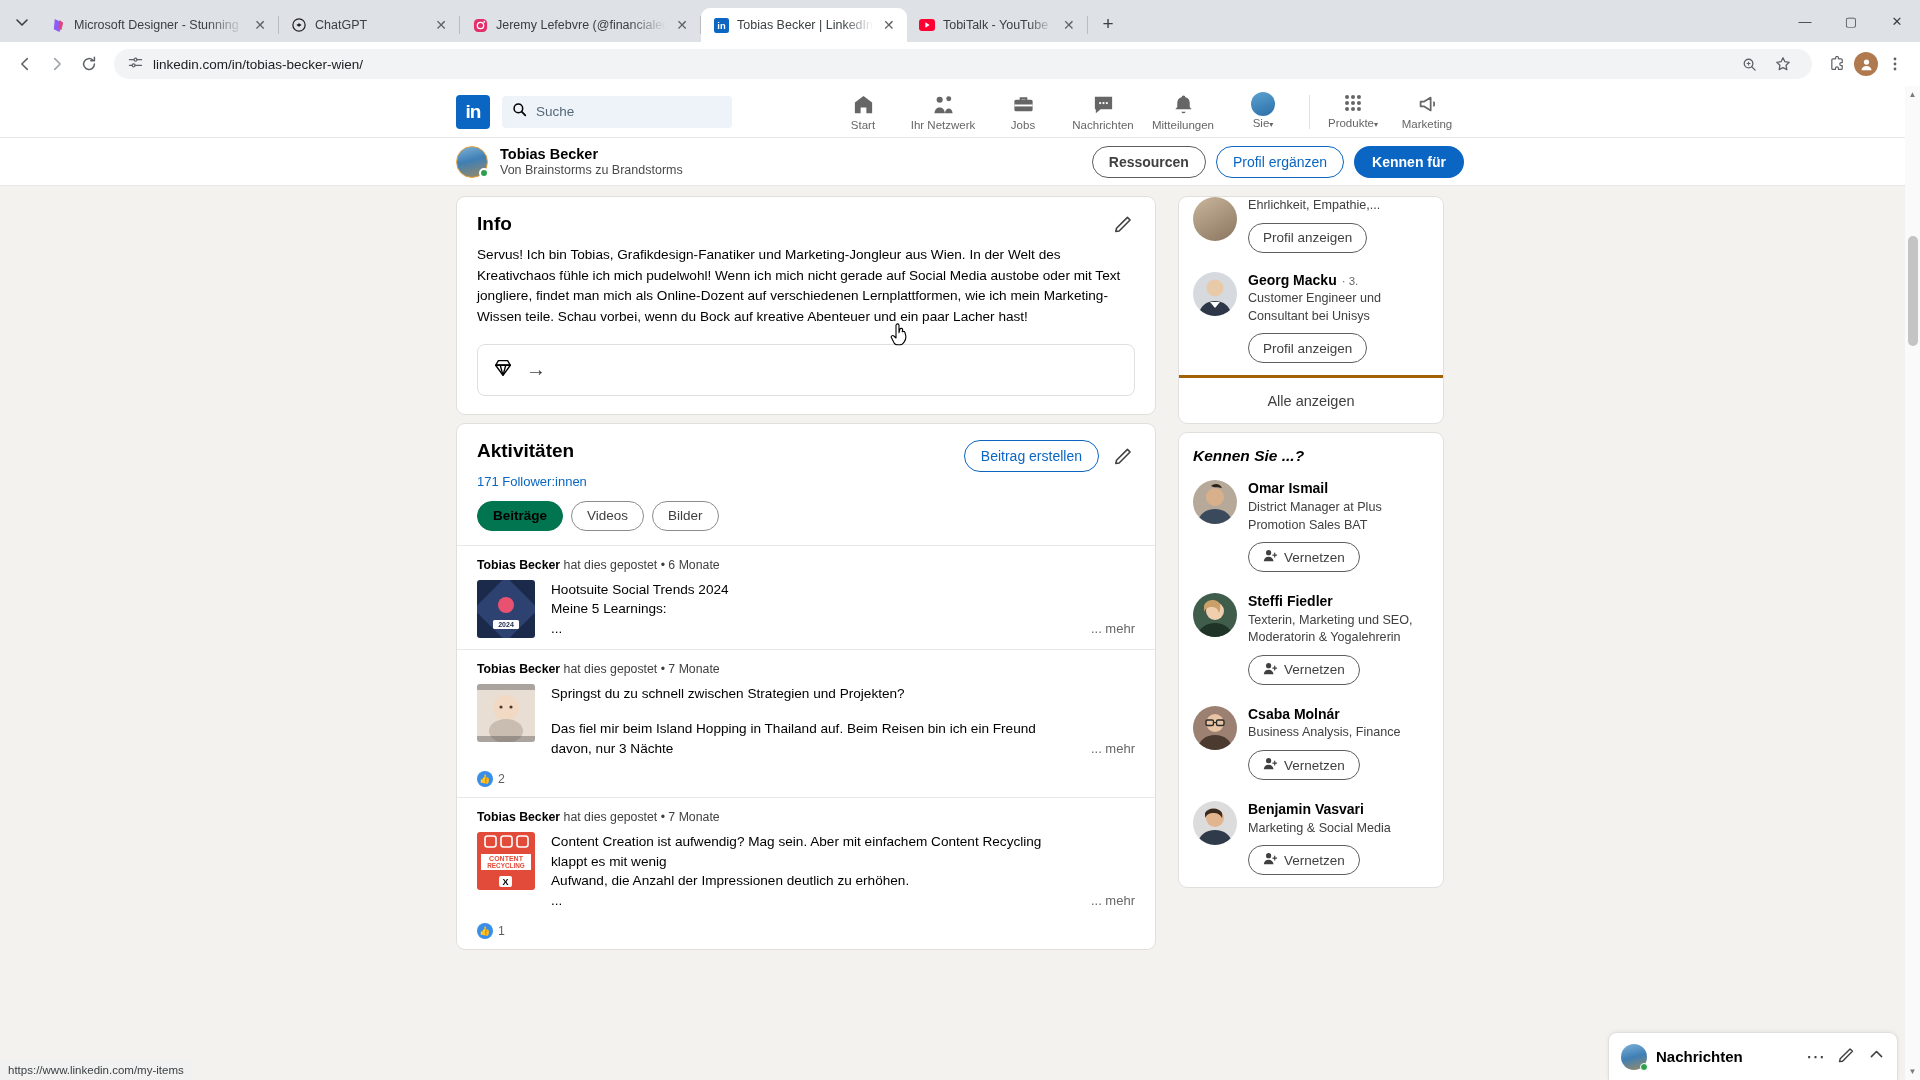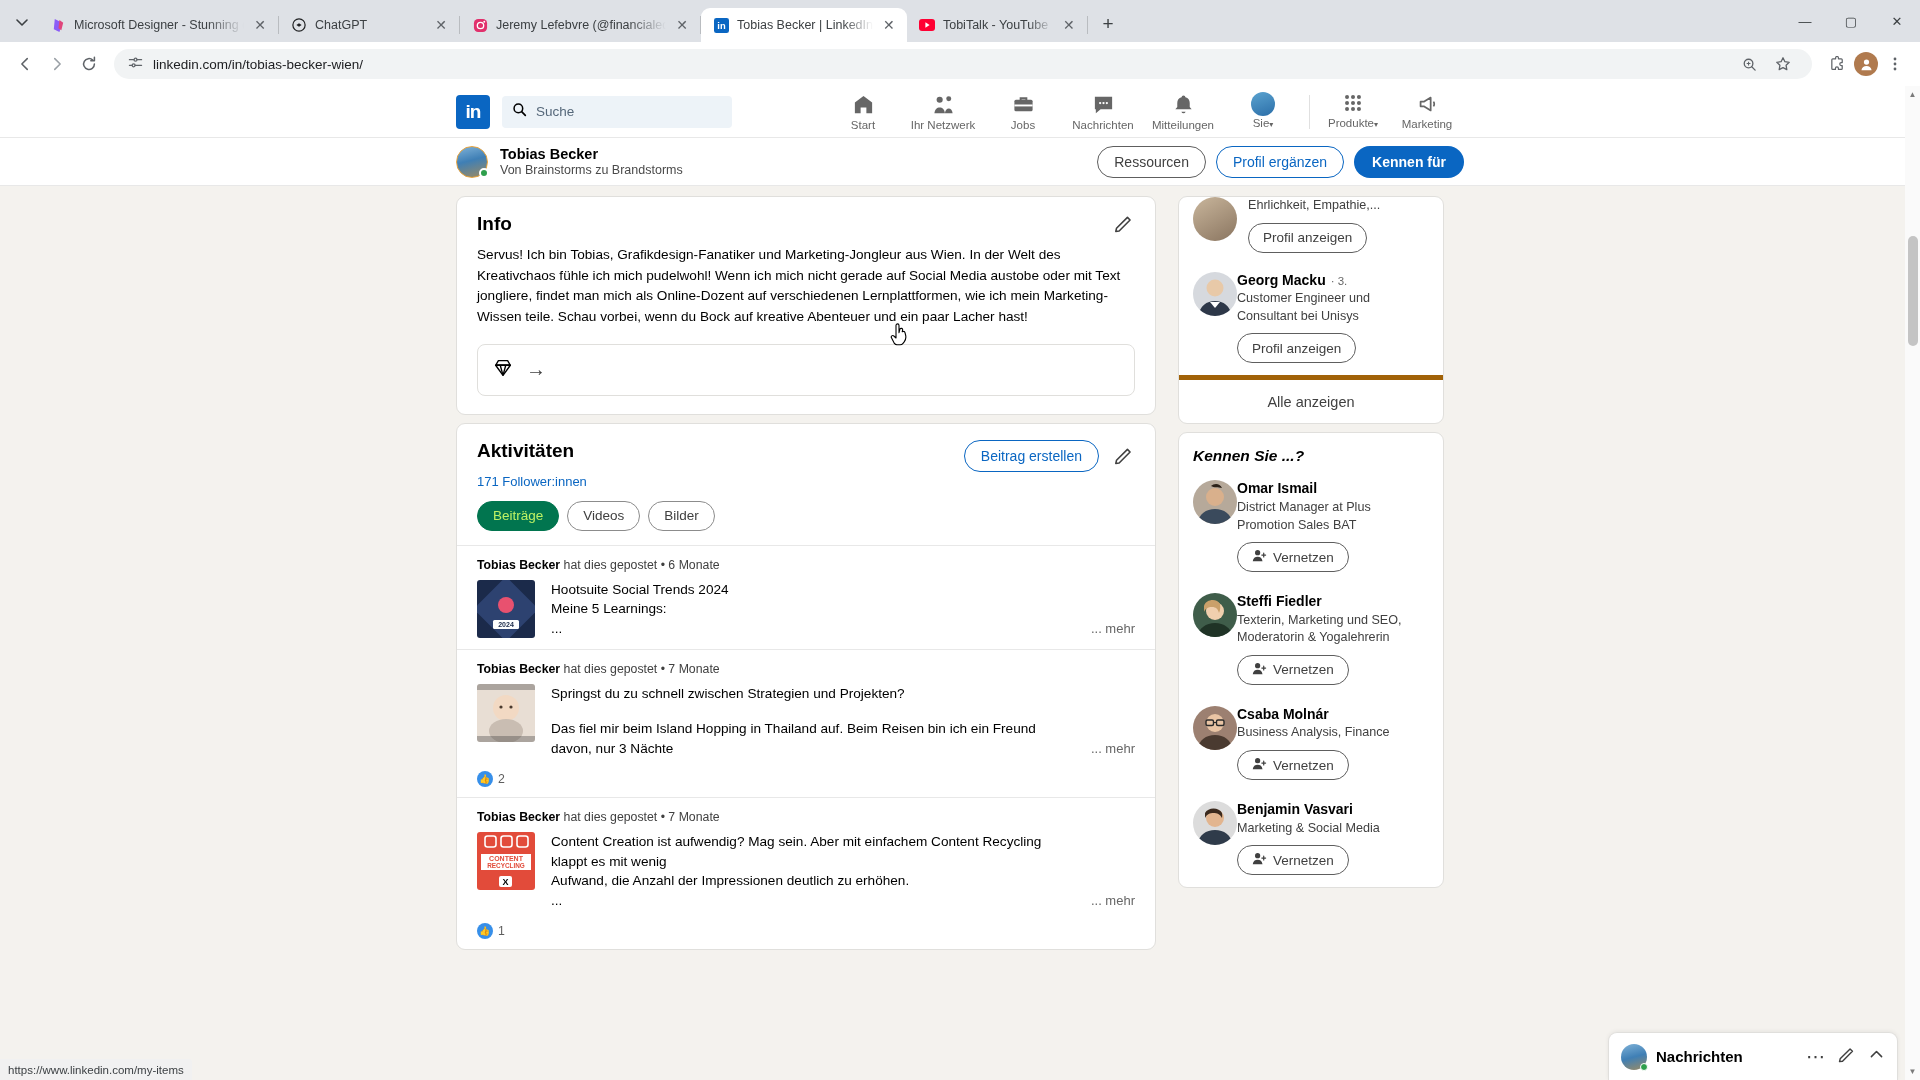--- a/index.html
+++ b/index.html
@@ -89,21 +89,21 @@
      background:linear-gradient(165deg,#7fb2d8 0%,#3f7fb5 45%,#9c8b63 100%);
      border:1.5px solid #e7a33e; flex:0 0 32px;}
   .sp-dot { position:absolute; right:-2px; bottom:-1px; width:10px;height:10px;border-radius:50%;
      background:#2e9f4c; border:2px solid #fff; }
   .sp-txt { margin-left:12px; line-height:1.25; }
   .sp-name { font-size:14.5px; font-weight:600; color:#000; }
   .sp-sub { font-size:12.5px; color:#4a4a4a; }
   .sp-actions { margin-left:auto; display:flex; align-items:center; gap:10px; }
   .btn-out { border:1px solid #5e5e5e; border-radius:18px; height:32px; padding:0 16px;
      font-size:14px; color:#404040; background:transparent; display:flex;align-items:center;
-     font-family:"Liberation Sans",sans-serif;}
+     font-family:"Liberation Sans",sans-serif;font-weight:bold;}
   .btn-out-blue { border:1px solid #0a66c2; color:#0a66c2; border-radius:18px;height:32px;padding:0 16px;
      font-size:14px;background:transparent;display:flex;align-items:center;
      font-family:"Liberation Sans",sans-serif;}
   .btn-solid { background:#0a66c2; color:#fff; border:none; border-radius:18px;height:32px;padding:0 18px;
      font-size:14px;font-weight:600;display:flex;align-items:center;
      font-family:"Liberation Sans",sans-serif;}
 
   
   .li-body { width:1008px; margin:0 auto; display:flex; gap:22px; padding-top:10px; }
   .col-main { width: 700px; flex: 0 0 700px; }
@@ -122,48 +122,48 @@
   .skills-title { font-size:14.5px; font-weight:600; color:#000; margin-bottom:3px; }
   .skills-list { font-size:13.2px; color:#000; }
   .arrow-r { font-size:20px; color:#404040; }
   .cursor-hand { position:absolute; left:412px; top:-22px; font-size:22px; }
 
   .act-sub { font-size:13px; color:#0a66c2; padding: 2px 20px 0 20px; }
   .pill-row { display:flex; gap:8px; padding: 12px 20px 0 20px; }
   .pill { height:30px;border-radius:16px;padding:0 15px;display:flex;align-items:center;
      font-size:13.5px;border:1px solid #8c8c8c;color:#404040;background:#fff;
      font-family:"Liberation Sans",sans-serif;}
-  .pill.sel { background:#01754f; border-color:#01754f; color:#bef264; font-weight:400; }
+  .pill.sel { background:#01754f; border-color:#01754f; color:#000000; font-weight:700; }
 
   .post { border-top:1px solid #e8e8e8; padding: 12px 20px 10px 20px; }
   .post:first-of-type { border-top:1px solid #e8e8e8; }
   .post-meta { font-size:12.3px; color:#404040; margin-bottom:8px; }
   .post-meta b { font-weight:600; color:#000; }
   .post-row { display:flex; gap:16px; }
   .post-thumb { width:58px;height:58px;flex:0 0 58px;border-radius:3px;overflow:hidden;position:relative; }
   .post-body { flex:1 1 auto; font-size:13.6px; line-height:1.45; color:#000; position:relative; padding-right:58px;}
   .mehr { position:absolute; right:0; bottom:0; font-size:13px; color:#666; }
   .reaction { display:flex;align-items:center;gap:5px; margin-top:12px; font-size:12.3px;color:#5e5e5e;}
   .rx-icon { width:16px;height:16px;border-radius:50%;background:#378fe9;display:flex;align-items:center;
      justify-content:center;color:#fff;font-size:9px; }
 
   
   .side-card { background:#fff;border:1px solid #e0dfdc;border-radius:9px;margin-bottom:8px;overflow:hidden; }
   .side-title { font-size:15.5px;font-weight:600;padding:14px 14px 6px 14px;color:#000;font-style:italic; }
-  .person { display:flex; padding: 9px 14px 12px 14px; }
+  .person { display:flex; gap:11px; padding: 9px 14px 12px 14px; }
   .pavatar { width:44px;height:44px;border-radius:50%;flex:0 0 44px;overflow:hidden; }
   .pinfo { flex:1 1 auto; }
   .pname-row { display:flex; align-items:baseline; gap:5px; }
   .pname { font-size:14px;font-weight:600;color:#000;line-height:1.25; }
   .pdeg { font-size:11.5px;color:#666; }
   .ptitle { font-size:12.6px;color:#404040;line-height:1.4;margin-top:1px; }
   .mini-btn { margin-top:8px; height:30px;border:1px solid #5e5e5e;border-radius:16px;
      padding:0 14px;display:inline-flex;align-items:center;gap:6px;font-size:13.5px;color:#404040;
      background:#fff; font-family:"Liberation Sans",sans-serif;}
-  .alle { border-top:5px solid #a16207; height:48px; display:flex;align-items:center;justify-content:center;
+  .alle { border-top:3px solid #a16207; height:48px; display:flex;align-items:center;justify-content:center;
      font-size:14.5px; color:#404040; }
 
   
   .msgdock { position:absolute; right:22px; bottom:0; width:290px; height:48px;
      background:#fff; border:1px solid #e0dfdc; border-bottom:none; border-radius:9px 9px 0 0;
      display:flex; align-items:center; padding: 0 12px; gap:9px; box-shadow:0 -1px 4px rgba(0,0,0,.06); }
   .msg-av { width:26px;height:26px;border-radius:50%;position:relative;
      background:linear-gradient(165deg,#7fb2d8,#3f7fb5 50%,#9c8b63); }
   .msg-dot { position:absolute;right:-1px;bottom:-1px;width:8px;height:8px;border-radius:50%;
      background:#2e9f4c;border:1.5px solid #fff; }

